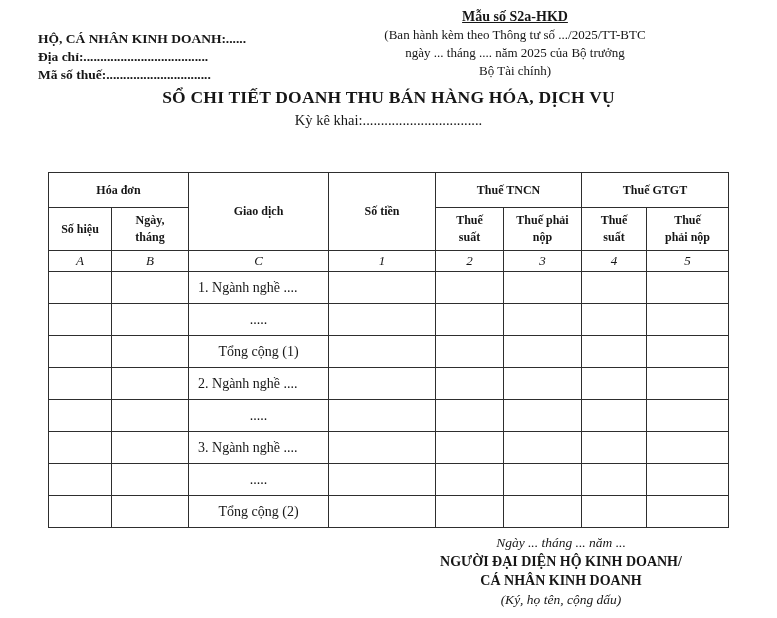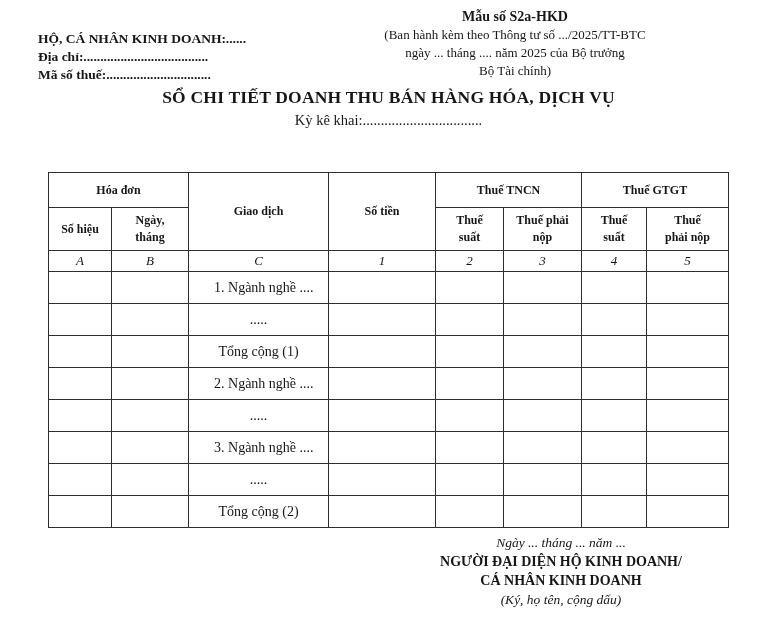--- a/index.html
+++ b/index.html
@@ -4,36 +4,36 @@
 <style>
   html,body { margin:0; padding:0; background:#fff; }
   .page {
     position:relative; width:777px; height:618px; background:#ffffff;
     font-family:"Liberation Serif","DejaVu Serif",serif; color:#161616; overflow:hidden;
   }
   
   .hdr-left { position:absolute; left:38px; top:6px; font-weight:bold; font-size:13.5px; line-height:18px; white-space:nowrap;margin-top:24px; }
   
   .hdr-right { position:absolute; left:348px; top:8px; width:334px; text-align:center; }
-  .form-no { font-weight:bold; font-size:14px; line-height:18px; }
+  .form-no { font-weight:bold; font-size:14px; line-height:18px;text-decoration:underline; }
   .issue { font-size:13px; line-height:18px; }
   
   .title-block { position:absolute; left:0; top:86px; width:777px; text-align:center; }
   .doc-title { font-weight:bold; font-size:17.5px; line-height:23px; letter-spacing:.2px; }
   .subtitle { font-size:14.5px; line-height:22px; }
   
   .sheet-table { position:absolute; left:48px; top:172px; width:680px; border-collapse:collapse; table-layout:fixed; }
   .sheet-table th, .sheet-table td { border:1px solid #2e2e2e; padding:0 4px; overflow:hidden; }
   .sheet-table th { font-weight:bold; font-size:12px; text-align:center; vertical-align:middle; white-space:pre-line; line-height:17px; }
   tr.group-row th { height:34px; }
   tr.sub-row th { height:42px; }
   tr.code-row td { height:20px; font-style:italic; font-size:13px; text-align:center; padding:0 2px; }
   tbody.body-rows td { height:31px; font-size:14px; vertical-align:middle; }
   td.c { text-align:center; }
-  td.l { text-align:left; padding-left:25px; }
+  td.l { text-align:left; padding-left:9px; }
   
   .footer { position:absolute; left:391px; top:533px; width:340px; text-align:center; font-size:13.5px; line-height:19px; }
   .footer .it { font-style:italic; }
   .footer .b { font-weight:bold; font-size:14px; }
 </style>
 </head>
 <body>
 
 <div class="page">
 

